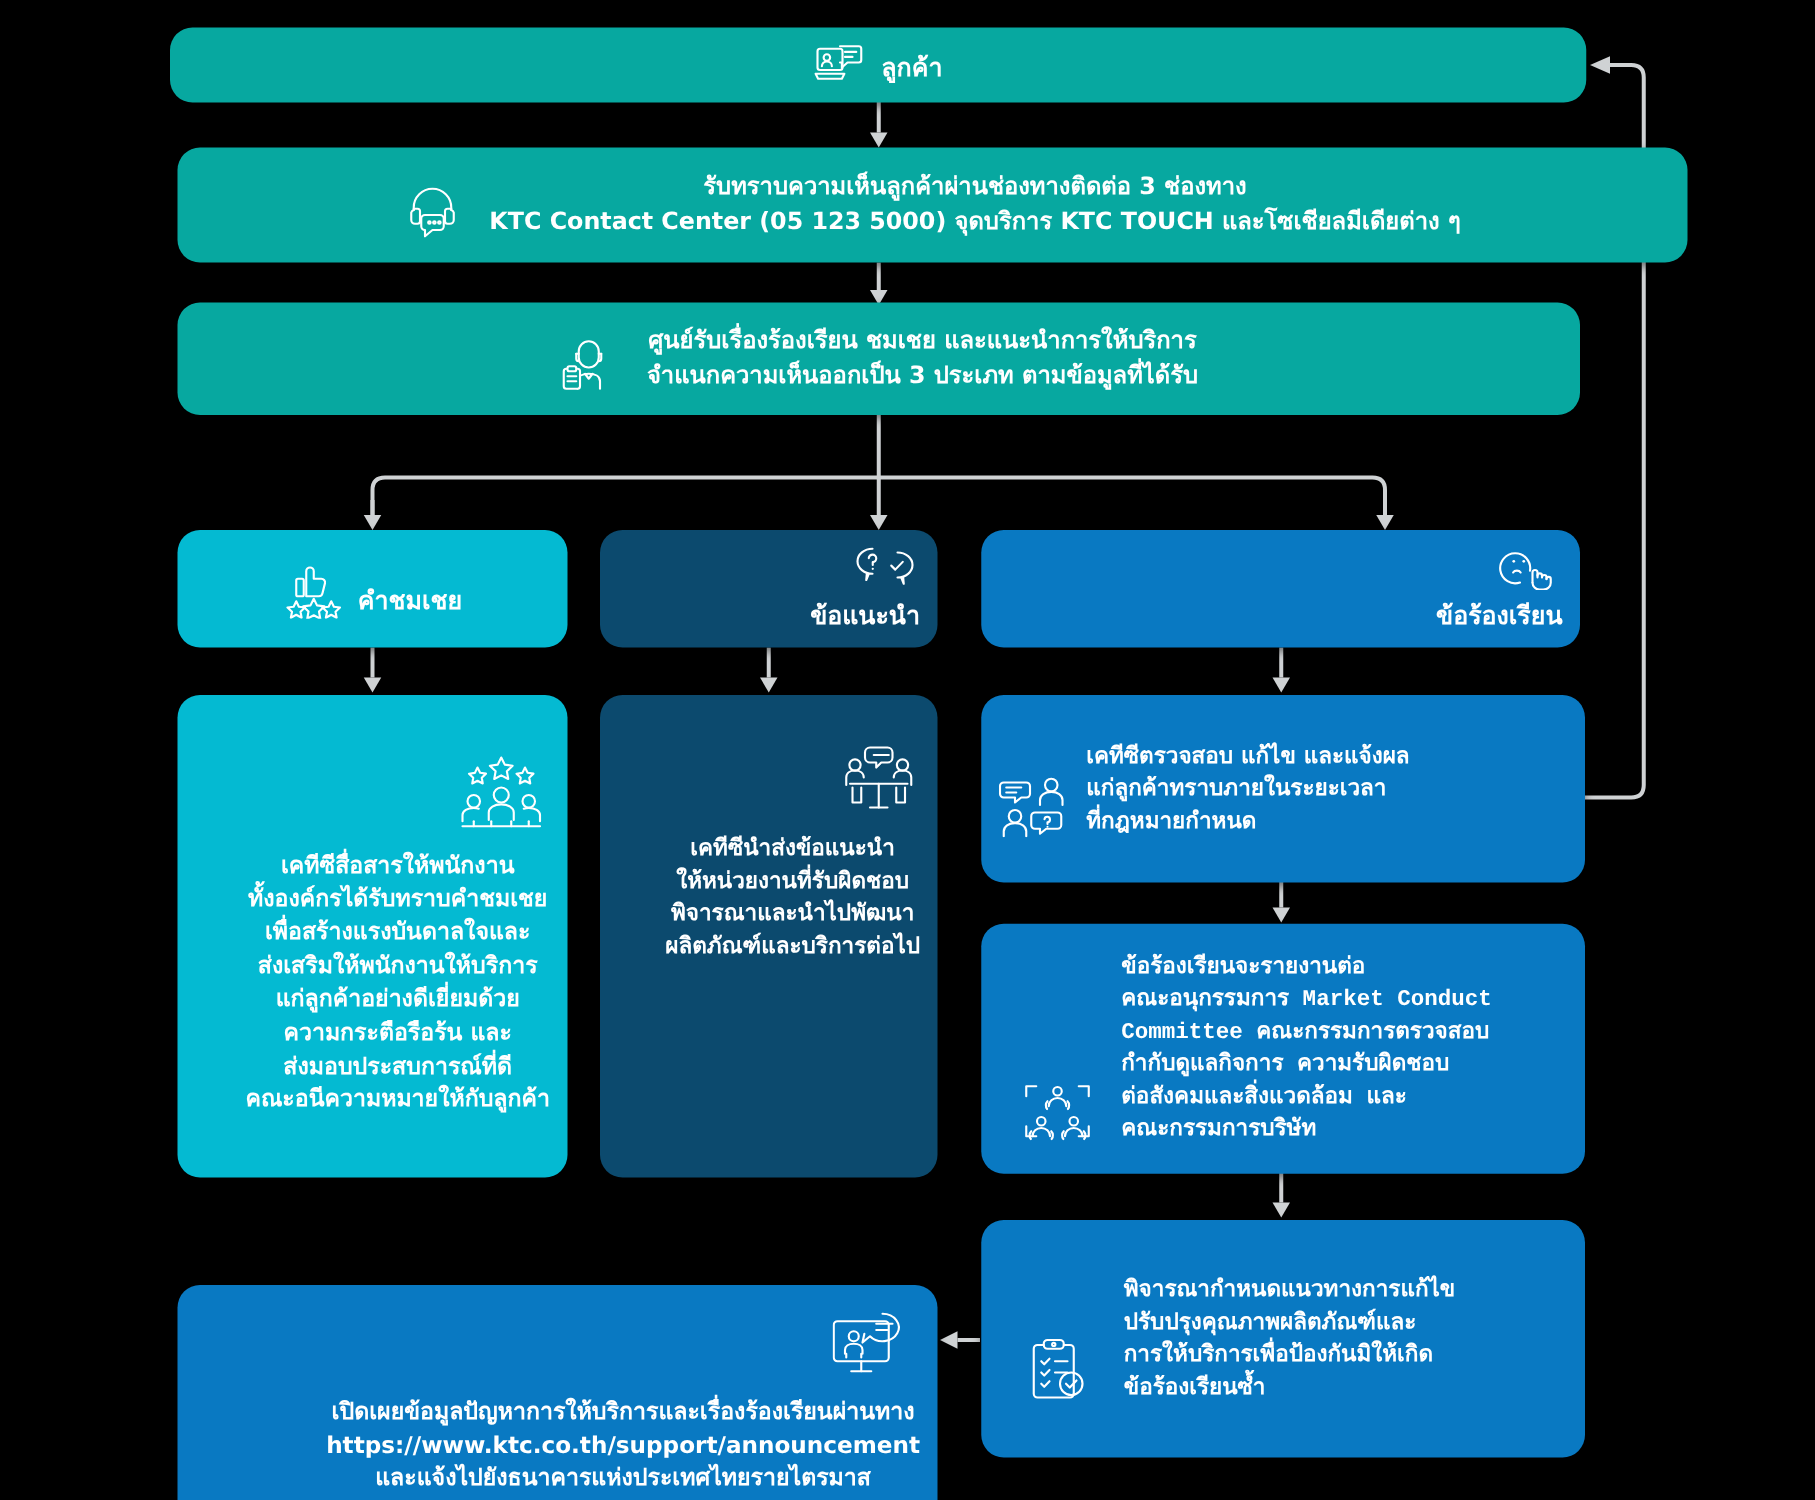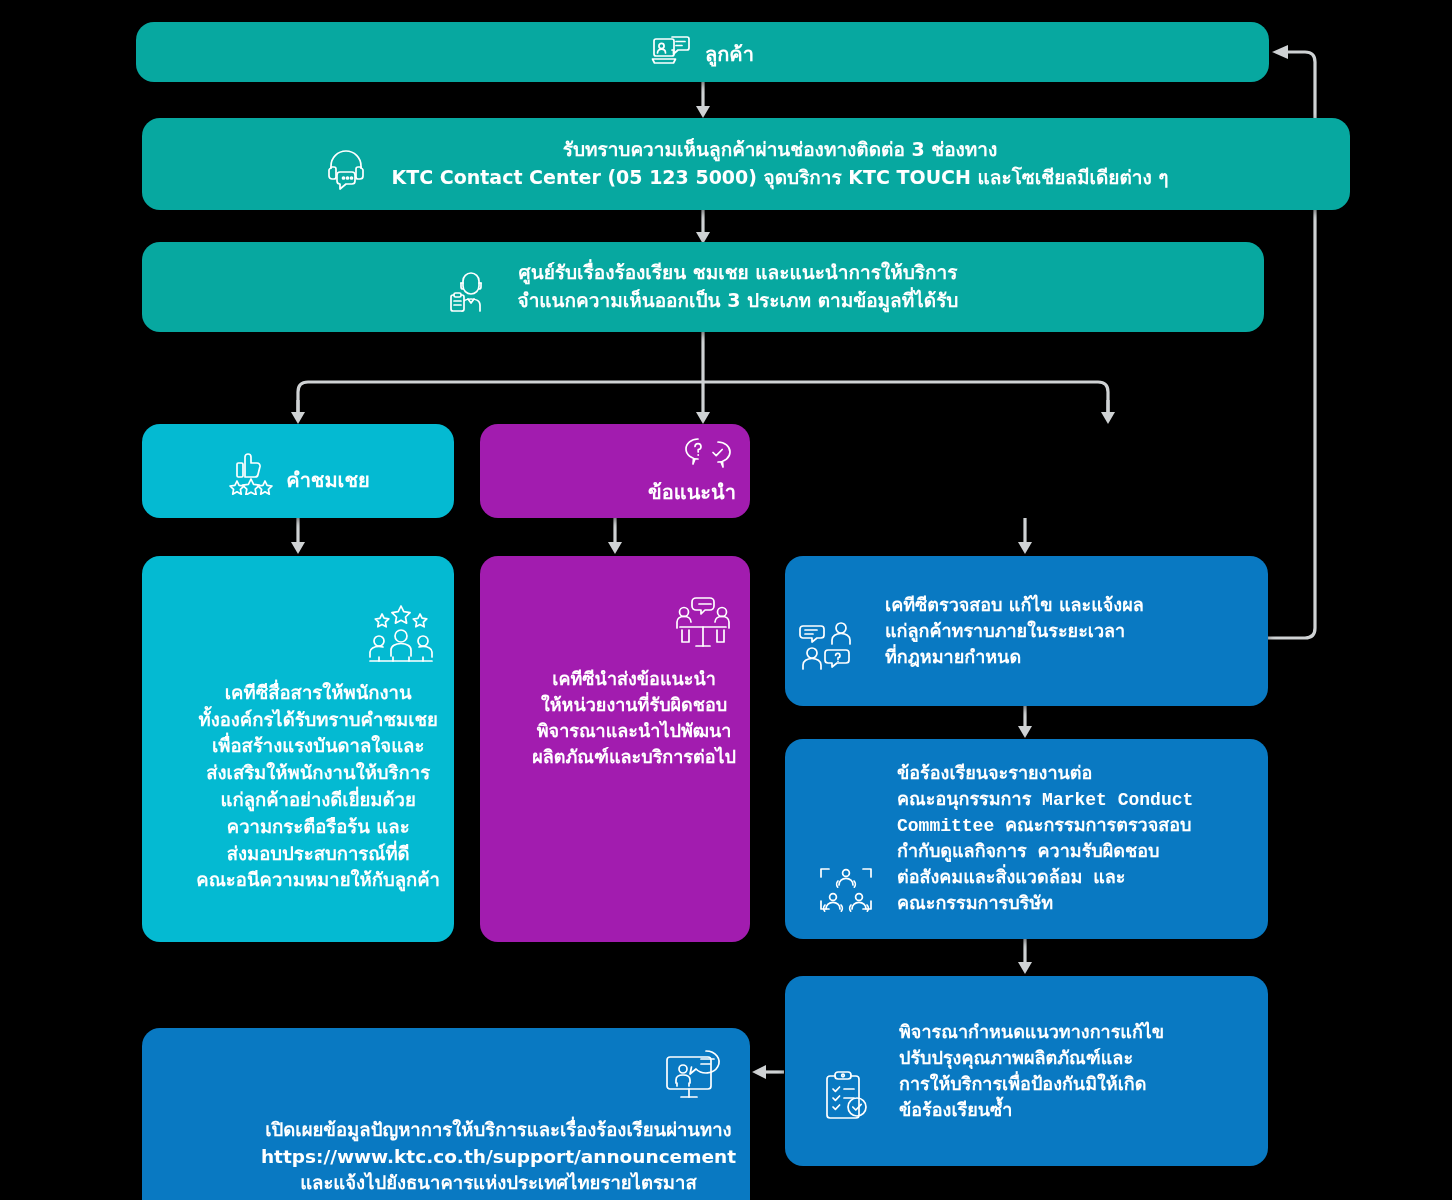--- a/index.html
+++ b/index.html
@@ -16,21 +16,21 @@
     text-align:center; line-height:1.45; font-weight:700;
     box-shadow:0 3px 7px rgba(0,0,0,.45);
     z-index:3;
   }
   .box .inner{ display:flex; align-items:flex-end; justify-content:center; gap:14px; width:100%; padding:0 14px;}
   .box .txt{ white-space:pre-line; }
   .box.stack .inner{ flex-direction:column; gap:6px; }
 
   .teal  { background:#07a8a0; }
   .cyan  { background:#04bad2; }
-  .orange{ background:#a21caf; }
+  .orange{ background:#0c4a6e; }
   .blue  { background:#0979c2; }
 
   .icon{ flex:0 0 auto; display:block; }
   .icon svg{ display:block; stroke:#fff; fill:none; stroke-width:1.7;
              stroke-linecap:round; stroke-linejoin:round; }
 
   
   svg#wires{ position:absolute; inset:0; width:1452px; height:1200px; z-index:1; pointer-events:none;}
   svg#wires path, svg#wires line{ stroke:#cfd2d4; stroke-width:3.2; fill:none; }
   svg#wires polygon{ fill:#cfd2d4; }
@@ -165,20 +165,37 @@
           <path d="M13 10.5a3 3 0 1 1 3.2 3.2v2.3"></path>
           <circle cx="16.2" cy="19" r=".9" fill="#fff" stroke="none"></circle>
           <path d="M36 6a12 10 0 1 1 0 20h3l2 5-.5-5.6"></path>
           <path d="M31 16.5l3.2 3.2 6-6.2"></path>
         </svg>
       </span>
       <span class="txt">ข้อแนะนำ</span>
     </div>
   </div>
 
+  <div class="box blue t-cat stack" style="left:785px; top:424px; width:479px; height:94px;">
+    <div class="inner">
+      <span class="icon">
+        <svg width="56" height="36" viewBox="0 0 56 36">
+          <path d="M30 20.5A12 12 0 1 0 22 30"></path>
+          <circle cx="17" cy="13" r="1.1" fill="#fff" stroke="none"></circle>
+          <circle cx="25" cy="13" r="1.1" fill="#fff" stroke="none"></circle>
+          <path d="M16.5 22c1.2-2 4.8-2 6 0"></path>
+          <path d="M32 30v-8a2 2 0 0 1 4 0v4"></path>
+          <path d="M36 24.5a1.8 1.8 0 0 1 3.6 0v1.5"></path>
+          <path d="M39.6 25.8a1.8 1.8 0 0 1 3.6 0v1.5"></path>
+          <path d="M43.2 27.2a1.7 1.7 0 0 1 3.4 0v3c0 3-2.4 5.5-6 5.5h-3c-3 0-5.6-2.6-5.6-5.5"></path>
+        </svg>
+      </span>
+      <span class="txt">ข้อร้องเรียน</span>
+    </div>
+  </div>
 
   <div class="box cyan t-left stack" style="left:142px; top:556px; width:312px; height:386px;">
     <div class="inner" style="gap:14px;">
       <span class="icon">
         <svg width="78" height="62" viewBox="0 0 78 62">
           <path d="M39 2l2.8 5.7 6.3.9-4.6 4.4 1.1 6.2L39 16.3 33.4 19.2l1.1-6.2-4.6-4.4 6.3-.9z"></path>
           <path d="M20 10l2.1 4.2 4.7.7-3.4 3.3.8 4.6L20 20.6l-4.2 2.2.8-4.6L13.2 15l4.7-.7z"></path>
           <path d="M58 10l2.1 4.2 4.7.7-3.4 3.3.8 4.6L58 20.6l-4.2 2.2.8-4.6L51.2 15l4.7-.7z"></path>
           <circle cx="39" cy="32" r="6"></circle>
           <path d="M29 52v-6c0-4 4.5-6.5 10-6.5s10 2.5 10 6.5v6"></path>
@@ -222,21 +239,21 @@
         </svg>
       </span>
       <span class="txt">เคทีซีนำส่งข้อแนะนำ
 ให้หน่วยงานที่รับผิดชอบ
 พิจารณาและนำไปพัฒนา
 ผลิตภัณฑ์และบริการต่อไป</span>
     </div>
   </div>
 
   <div class="box blue t-body" style="left:785px; top:556px; width:483px; height:150px;">
-    <div class="inner" style="gap:30px; justify-content:flex-start; ">
+    <div class="inner" style="gap:14px; justify-content:flex-start; ">
       <span class="icon">
         <svg width="56" height="50" viewBox="0 0 56 50">
           <path d="M4 6h18a3 3 0 0 1 3 3v6a3 3 0 0 1-3 3h-4l-5 4v-4H4a3 3 0 0 1-3-3V9a3 3 0 0 1 3-3z"></path>
           <line x1="6" y1="10" x2="18" y2="10"></line>
           <line x1="6" y1="14" x2="14" y2="14"></line>
           <circle cx="42" cy="8" r="5"></circle>
           <path d="M33 24v-4c0-4 4-6.5 9-6.5s9 2.5 9 6.5v4"></path>
           <circle cx="13" cy="33" r="5"></circle>
           <path d="M4 49v-4c0-4 4-6.5 9-6.5s9 2.5 9 6.5v4"></path>
           <path d="M29 30h18a3 3 0 0 1 3 3v7a3 3 0 0 1-3 3h-9l-5 4v-4h-4a3 3 0 0 1-3-3v-7a3 3 0 0 1 3-3z"></path>

